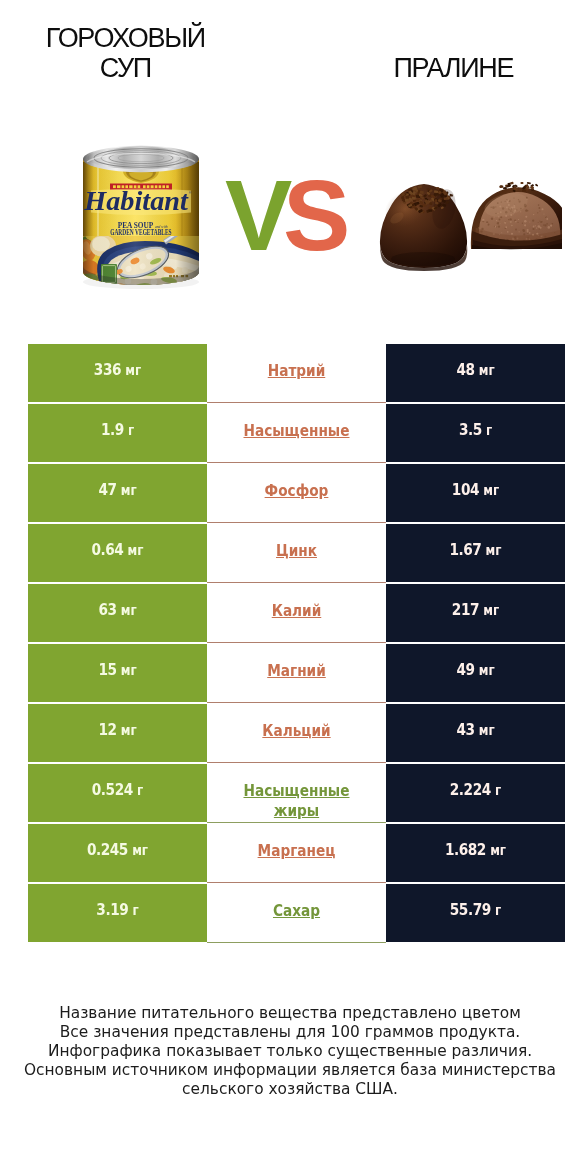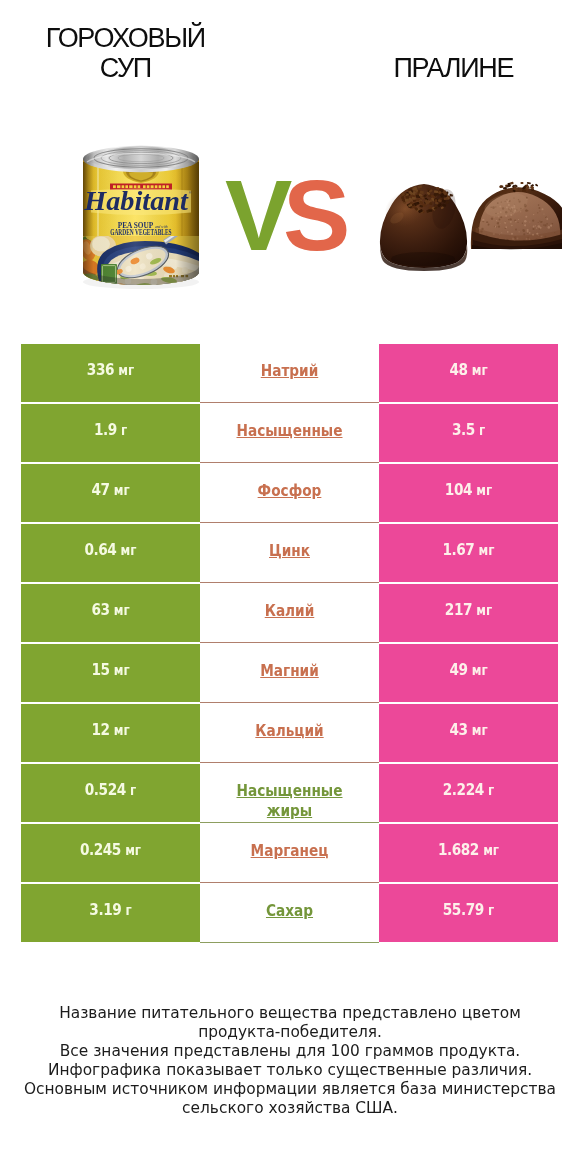--- a/index.html
+++ b/index.html
@@ -11,24 +11,24 @@
   .title.left{left:1px;top:23px;width:250px;}
   .title.right{left:329px;top:53px;width:250px;}
   .title .brk{display:block;}
   
   .hero{position:absolute;left:0;top:128px;width:580px;height:180px;}
   .vs{position:absolute;left:225px;top:37px;font-size:101px;font-weight:700;line-height:101px;letter-spacing:-9.5px;white-space:nowrap;}
   .vs .v{color:#7ba32e;}
   .vs .s{color:#e2664a;}
   
   .tbl{position:absolute;left:21px;top:344px;width:537px;font-family:"DejaVu Sans",sans-serif;font-stretch:condensed;}
-  .row{position:relative;height:60px;}
+  .row{position:relative;height:60px;margin-left:7px;}
   .cellL,.cellR{position:absolute;top:0;width:179px;height:58px;display:flex;align-items:center;justify-content:center;color:#f5fae2;font-size:15.2px;font-weight:700;line-height:1;padding-bottom:5px;box-sizing:border-box;letter-spacing:-0.45px;}
   .cellL{left:0;background:#80a530;}
-  .cellR{left:358px;background:#ec4899;color:#fdf0ea;}
+  .cellR{left:358px;background:#0f172a;color:#fdf0ea;}
   .cellM{position:absolute;left:179px;top:0;width:179px;height:58px;display:flex;align-items:flex-start;justify-content:center;text-align:center;font-size:15.2px;font-weight:700;line-height:20.5px;padding:16.6px 30px 0;box-sizing:border-box;text-decoration:underline;}
   .unit{font-size:13.2px;font-weight:700;margin-left:4.2px;letter-spacing:0;}
   .sep{position:absolute;left:179px;top:58px;width:179px;height:1px;}
   
   .foot{position:absolute;left:0;top:1004px;width:580px;text-align:center;font-family:"DejaVu Sans",sans-serif;font-size:15.4px;line-height:18.9px;color:#1c1c1c;font-weight:400;}
 </style>
 </head>
 <body>
 
 <div class="page">
@@ -738,19 +738,18 @@
         <div class="cellM" style="color:#74963a">Сахар</div>
         <div class="cellR">
           <span>55.79</span>
           <span class="unit">г</span>
         </div>
         <div class="sep" style="background:#8d9e60"></div>
       </div>
     </div>
   <div class="foot" id="foot">
       <div>Название питательного вещества представлено цветом</div>
-      <div>продукта-победителя.</div>
       <div>Все значения представлены для 100 граммов продукта.</div>
       <div>Инфографика показывает только существенные различия.</div>
       <div>Основным источником информации является база министерства</div>
       <div>сельского хозяйства США.</div>
     </div>
 </div>
 
 </body></html>

